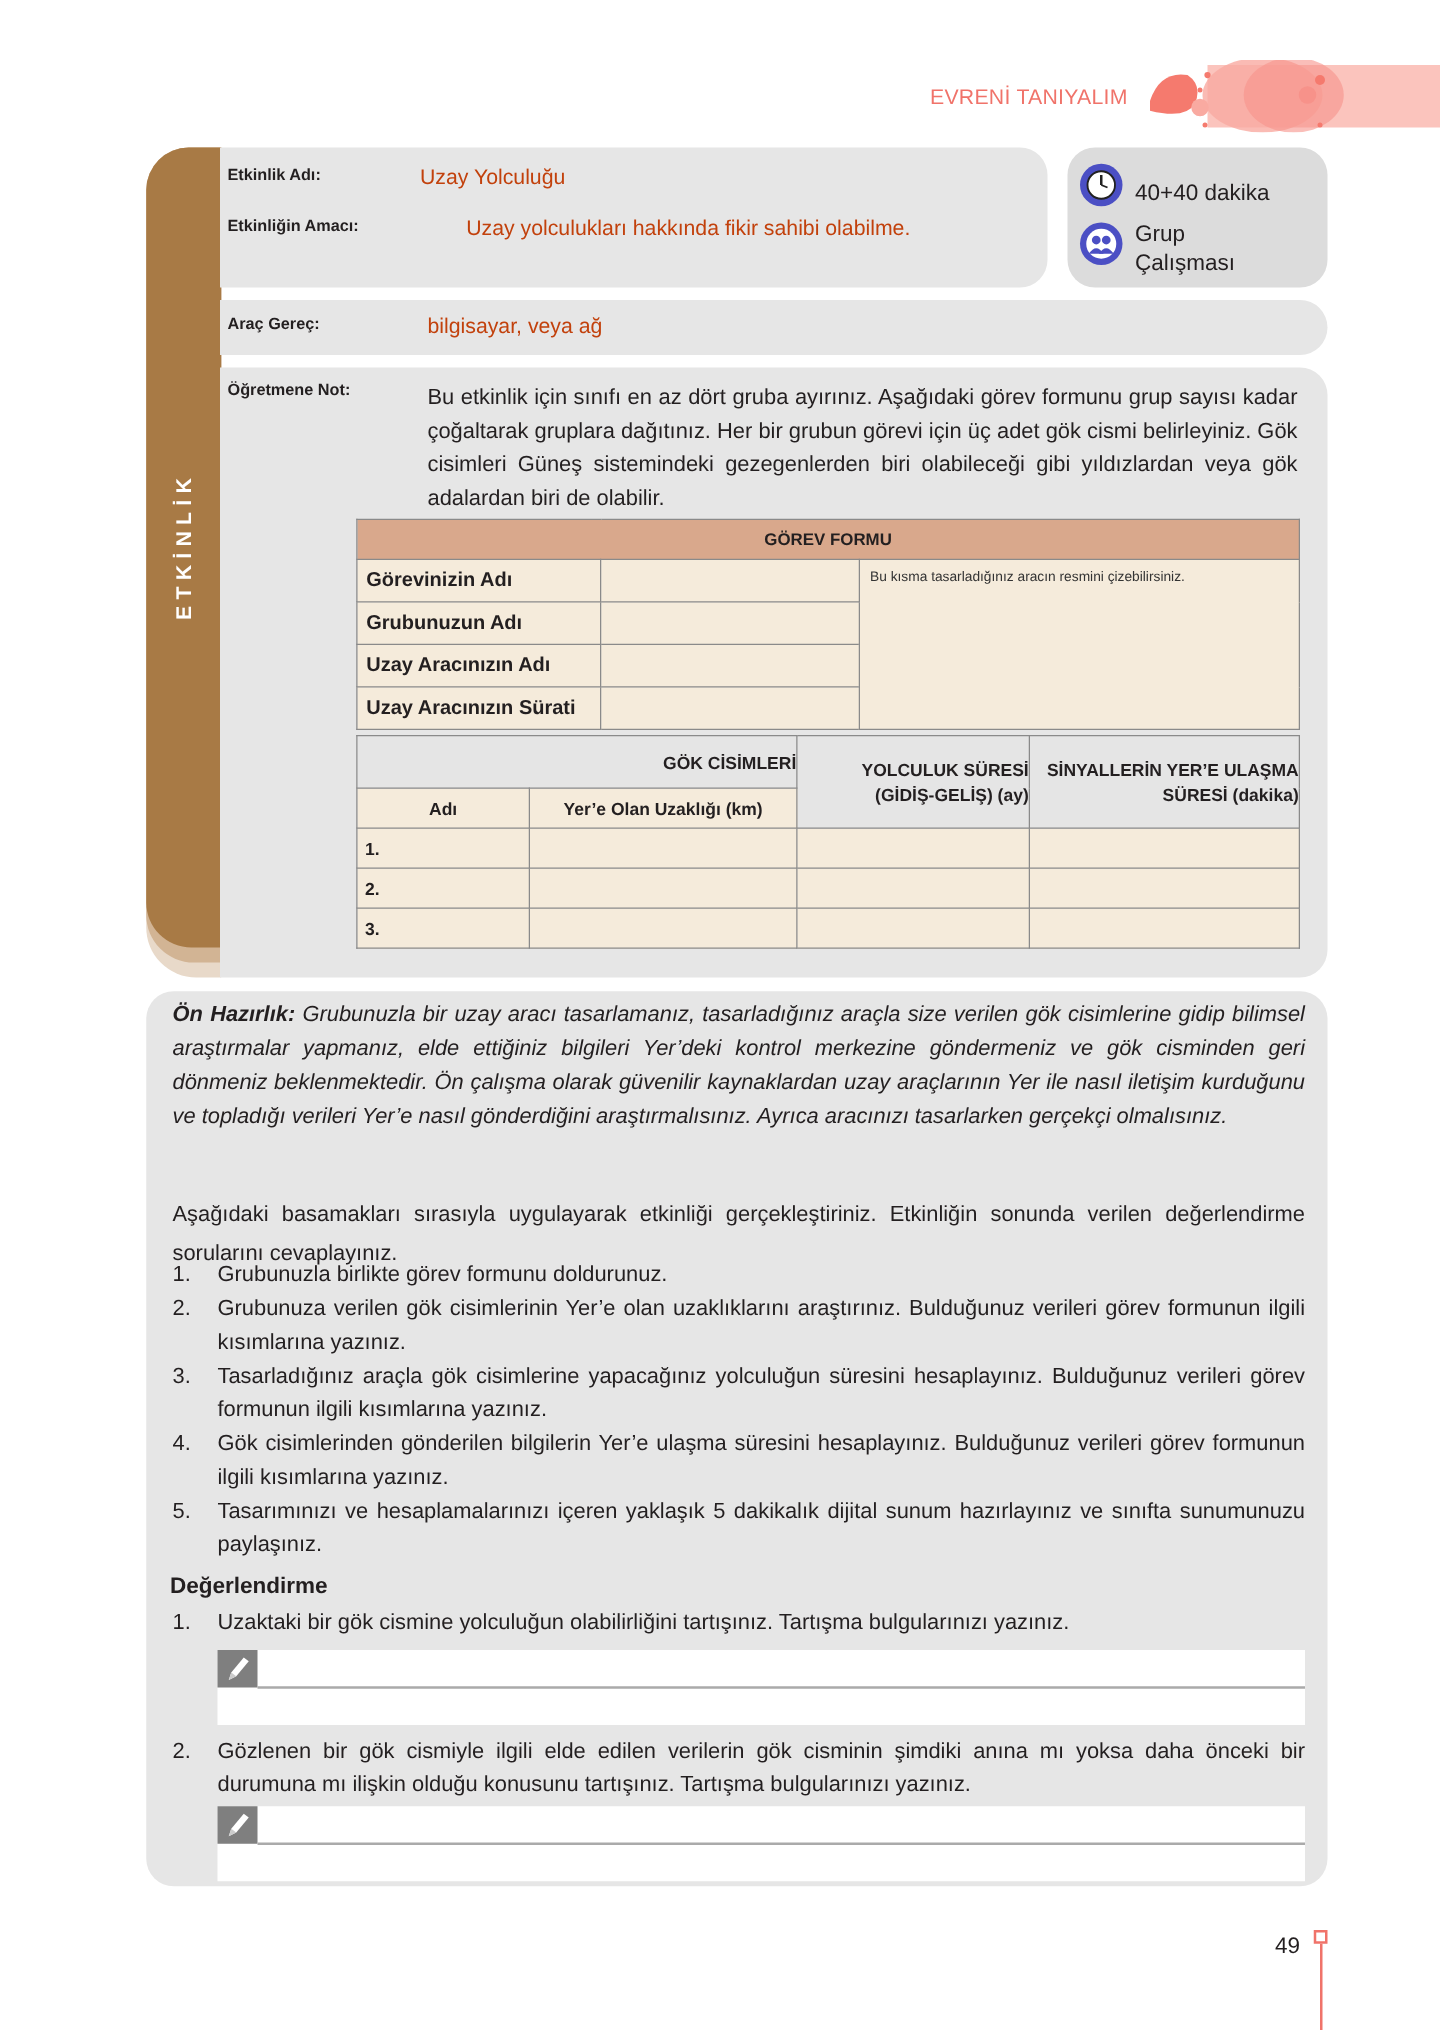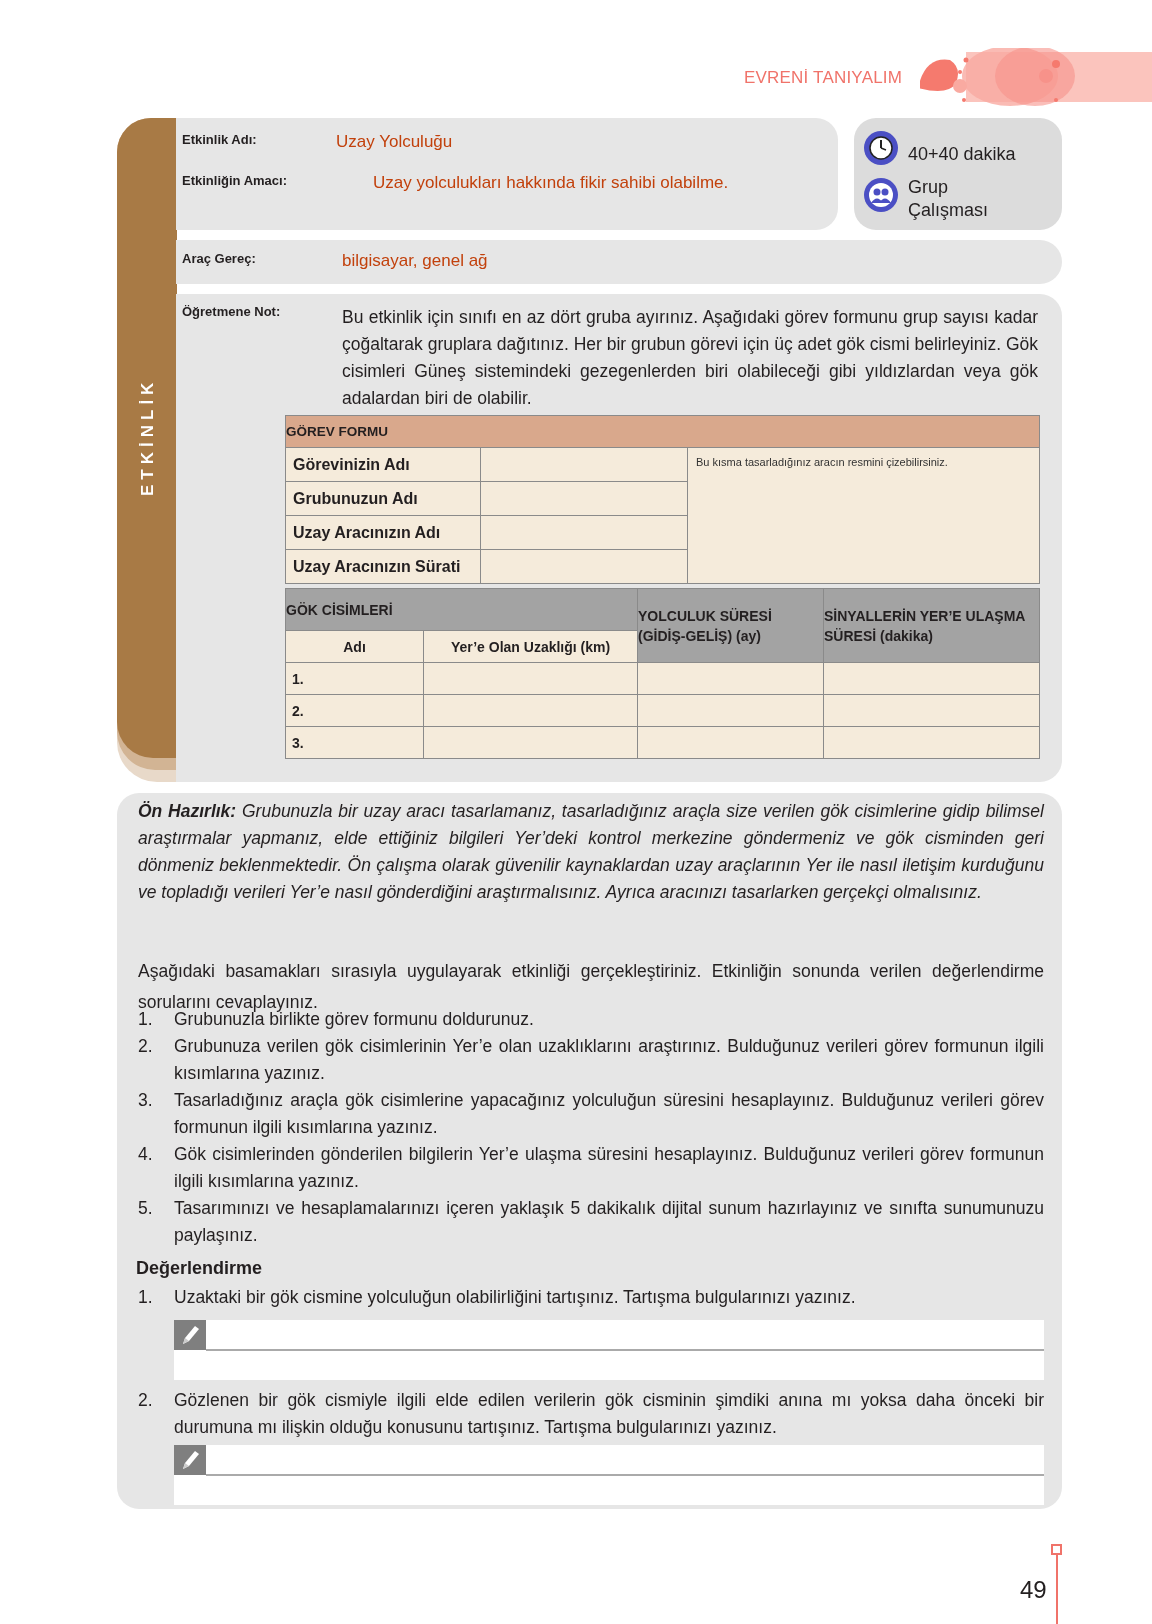--- a/index.html
+++ b/index.html
@@ -23,40 +23,40 @@
   .p-bottom{left:117px;top:793px;width:945px;height:716px;border-radius:22px;}
   .lbl{font-weight:bold;font-size:13px;color:#231f20;}
   .val{font-size:17px;color:#c2410c;}
   .side-row{display:flex;align-items:flex-end;font-size:18px;}
   .ico{width:34px;height:34px;border-radius:50%;background:#4b4fc4;display:flex;align-items:center;justify-content:center;margin-right:10px;}
   .note-text{left:342px;top:304px;width:696px;font-size:17.5px;line-height:27px;text-align:justify;}
   
   table{border-collapse:collapse;}
   td,th{border:1.5px solid #8a8a8a;}
   .t1{left:285px;top:415px;width:755px;}
-  .t1 .head{background:#d9a88c;height:32px;font-size:13.5px;font-weight:bold;}
+  .t1 .head{background:#d9a88c;height:32px;font-size:13.5px;font-weight:bold;text-align:center;}
   .t1 td{background:#f5ebdb;height:34px;}
   .t1 .rl{width:195px;font-weight:bold;font-size:16px;padding-left:7px;}
   .t1 .rv{width:207px;}
   .t1 .draw{vertical-align:top;font-size:11px;padding:8px 8px;color:#333;}
   .t2{left:285px;top:588px;width:755px;}
-  .t2 .h{background:#a3a3a3;font-weight:bold;font-size:14px;text-align:left;line-height:20px;}
+  .t2 .h{background:#e5e5e5;font-weight:bold;font-size:14px;text-align:right;line-height:20px;}
   .t2 .sub{background:#f5ebdb;font-weight:bold;font-size:14px;text-align:center;height:32px;}
   .t2 td.c{background:#f5ebdb;height:32px;font-weight:bold;font-size:14px;padding-left:6px;}
   
   .para{left:138px;width:906px;font-size:17.5px;line-height:27px;text-align:justify;}
   .it{font-style:italic;}
   .ol{left:138px;width:906px;font-size:17.5px;line-height:27px;}
   .li{display:flex;}
   .li .n{width:36px;flex:none;}
   .li .t{flex:1;text-align:justify;}
   .ansbox{left:174px;width:870px;height:60px;background:#fff;}
   .ansbox .line{position:absolute;left:32px;right:0;top:29px;height:1.5px;background:#aaaaaa;}
   .pencil{position:absolute;left:0;top:0;width:32px;height:30px;background:#7f7f7f;display:flex;align-items:center;justify-content:center;}
-  .pagenum{left:1020px;top:1546px;font-size:24px;color:#231f20;margin-top:30px;}
+  .pagenum{left:1020px;top:1546px;font-size:18px;color:#231f20;}
   .pgline{left:1056px;top:1552px;width:2px;height:72px;background:#f0736a;}
   .pgsq{left:1051px;top:1544px;width:11px;height:11px;border:2px solid #f0736a;background:#fff;}
 </style>
 </head>
 <body>
 
 <div class="abs hdr-title">EVRENİ TANIYALIM</div>
 <svg class="abs hdr-deco" viewBox="0 0 232 58">
   <rect x="46" y="4" width="186" height="50" fill="#fbc4bd"></rect>
   <ellipse cx="90" cy="28" rx="48" ry="30" fill="#f9aaa1" opacity="0.8"></ellipse>
@@ -104,21 +104,21 @@
       </svg>
   </span>
   <span style="line-height:23px;">
     <span style="display:block;">Grup</span>
     <span style="display:block;">Çalışması</span>
   </span>
 </div>
 
 <div class="abs panel p-arac"></div>
 <div class="abs lbl" style="left:182px;top:251px;">Araç Gereç:</div>
-<div class="abs val" style="left:342px;top:251px;">bilgisayar, genel ağ</div>
+<div class="abs val" style="left:342px;top:251px;">bilgisayar, veya ağ</div>
 
 <div class="abs panel p-not"></div>
 <div class="abs lbl" style="left:182px;top:304px;">Öğretmene Not:</div>
 <div class="abs note-text">Bu etkinlik için sınıfı en az dört gruba ayırınız. Aşağıdaki görev formunu grup sayısı kadar çoğaltarak gruplara dağıtınız. Her bir grubun görevi için üç adet gök cismi belirleyiniz. Gök cisimleri Güneş sistemindeki gezegenlerden biri olabileceği gibi yıldızlardan veya gök adalardan biri de olabilir.</div>
 
 <table class="abs t1">
   <tbody>
       <tr>
         <td class="head" colspan="3">GÖREV FORMU</td>
       </tr>

